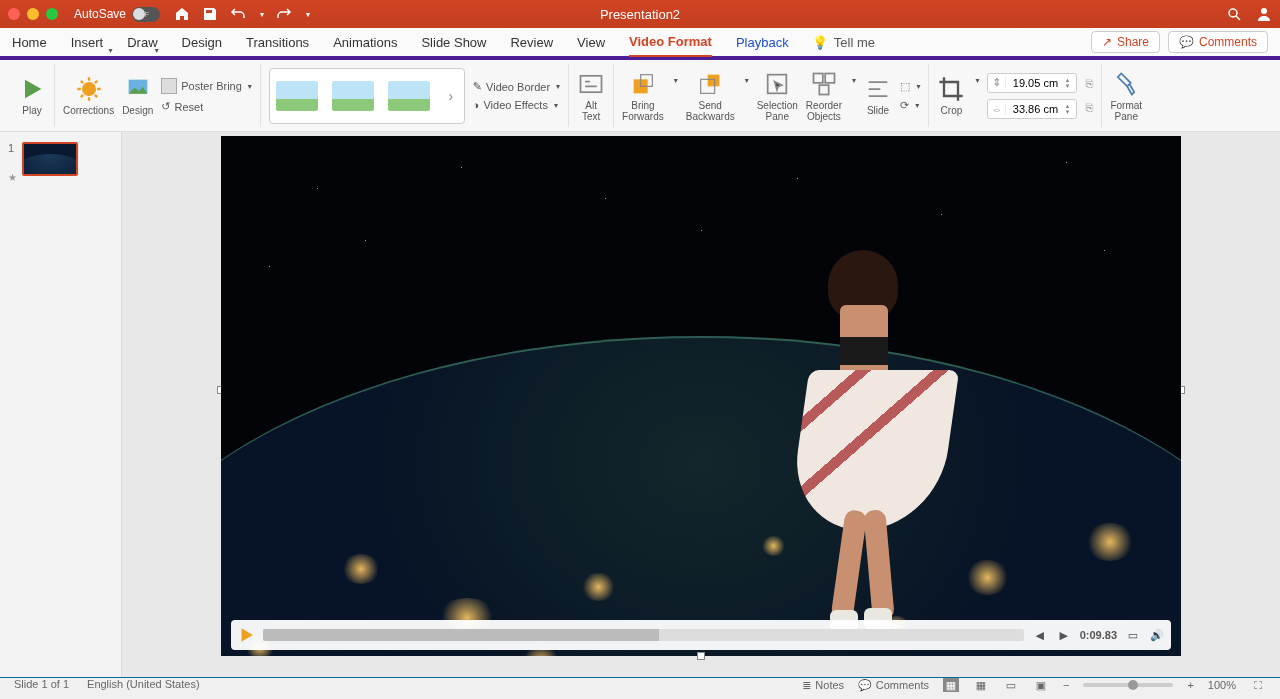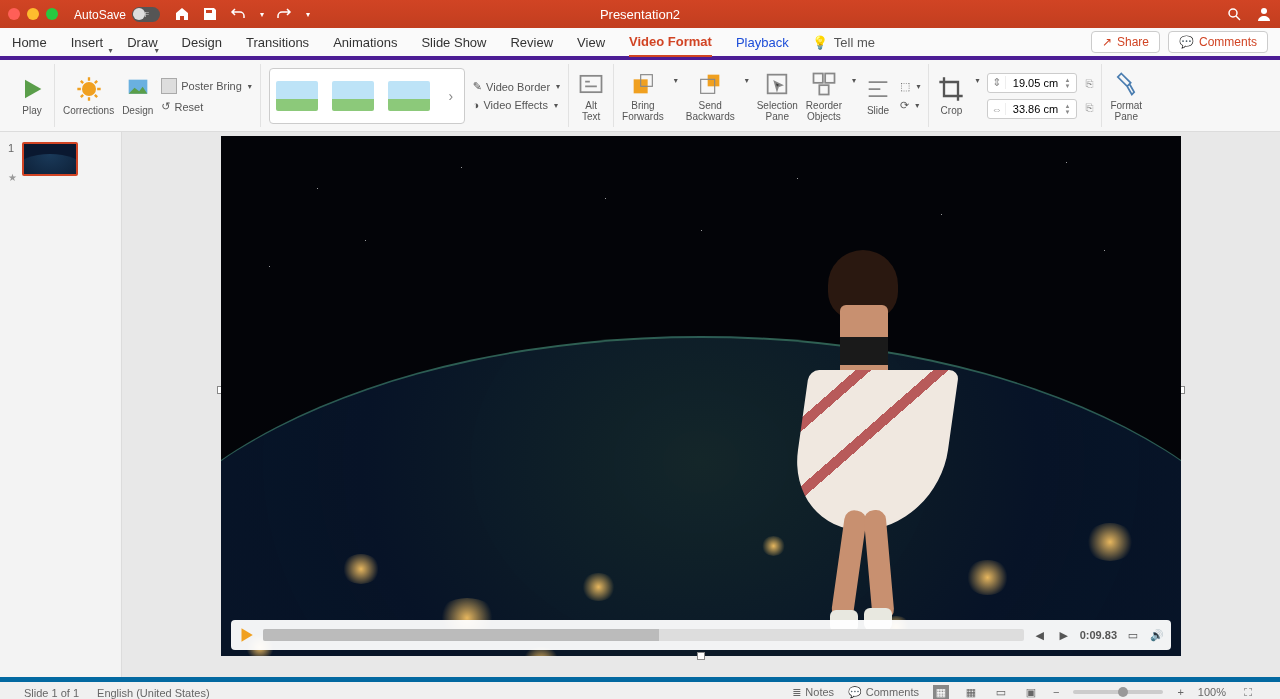--- a/index.html
+++ b/index.html
@@ -3,21 +3,21 @@
 <meta charset="utf-8">
 <style>
 * { box-sizing: border-box; margin: 0; padding: 0; font-family: -apple-system, BlinkMacSystemFont, "Segoe UI", sans-serif; }
 body { width: 1280px; height: 699px; background: #f0f0f0; overflow: hidden; font-size: 12px; }
 
 
 .titlebar { height: 28px; background: linear-gradient(#d14424, #c23e1f); display: flex; align-items: center; padding: 0 8px; color: #fff; position: relative; }
 .traffic { display: flex; gap: 7px; align-items: center; }
 .dot { width: 12px; height: 12px; border-radius: 50%; }
 .dot.r { background: #ff5f57; } .dot.y { background: #febc2e; } .dot.g { background: #28c840; }
-.autosave { margin-left: 16px; display: flex; align-items: flex-end; gap: 6px; font-size: 12px; }
+.autosave { margin-left: 16px; display: flex; align-items: center; gap: 6px; font-size: 12px; }
 .toggle { width: 28px; height: 15px; background: #555; border-radius: 8px; position: relative; display: flex; align-items: center; padding: 0 11px; color: #ccc; font-size: 8px; justify-content: flex-end; }
 .toggle::before { content: ""; width: 12px; height: 12px; background: #ddd; border-radius: 50%; position: absolute; left: 1px; }
 .tb-icons { display: flex; gap: 12px; margin-left: 14px; align-items: center; }
 .tb-ico { width: 16px; height: 16px; display: flex; align-items: center; justify-content: center; color: #fff; }
 .title-center { position: absolute; left: 50%; transform: translateX(-50%); font-size: 13px; }
 .tb-right { margin-left: auto; display: flex; gap: 14px; align-items: center; }
 
 
 .tabs { height: 32px; background: #fafafa; border-bottom: 4px solid #4c1d95; display: flex; align-items: center; padding: 0 12px; gap: 24px; font-size: 13px; }
 .tab { color: #333; cursor: pointer; padding: 6px 0; }
@@ -77,21 +77,21 @@
 .shoe { position: absolute; width: 28px; height: 22px; background: #e8e8e0; border-radius: 6px; }
 
 
 .vctrl { position: absolute; left: 10px; right: 10px; bottom: 6px; height: 30px; background: rgba(255,255,255,0.95); border-radius: 4px; display: flex; align-items: center; padding: 0 6px; gap: 8px; color: #555; font-size: 11px; }
 .vplay { width: 18px; height: 18px; display: flex; align-items: center; justify-content: center; color: #f0a020; }
 .progress { flex: 1; height: 12px; background: #ddd; border-radius: 2px; position: relative; }
 .progress-fill { height: 100%; width: 52%; background: #bbb; border-radius: 2px 0 0 2px; }
 .vico { width: 16px; height: 16px; display: flex; align-items: center; justify-content: center; }
 
 
-.status { height: 22px; background: #f0f0f0; border-top: 5px solid #0369a1; display: flex; align-items: flex-end; padding: 0 24px; font-size: 11px; color: #666; gap: 18px; }
+.status { height: 22px; background: #f0f0f0; border-top: 1px solid #0369a1; display: flex; align-items: flex-start; padding: 0 14px; font-size: 11px; color: #666; gap: 18px; }
 .status-right { margin-left: auto; display: flex; align-items: center; gap: 14px; }
 .sico { width: 16px; height: 14px; display: flex; align-items: center; justify-content: center; }
 .zoom-slider { width: 90px; height: 4px; background: #ccc; border-radius: 2px; position: relative; }
 .zoom-thumb { width: 10px; height: 10px; background: #999; border-radius: 50%; position: absolute; top: -3px; left: 50%; }
 .chev { font-size: 8px; margin-left: 2px; }
 </style>
 </head>
 <body>
 
 <div class="titlebar">

